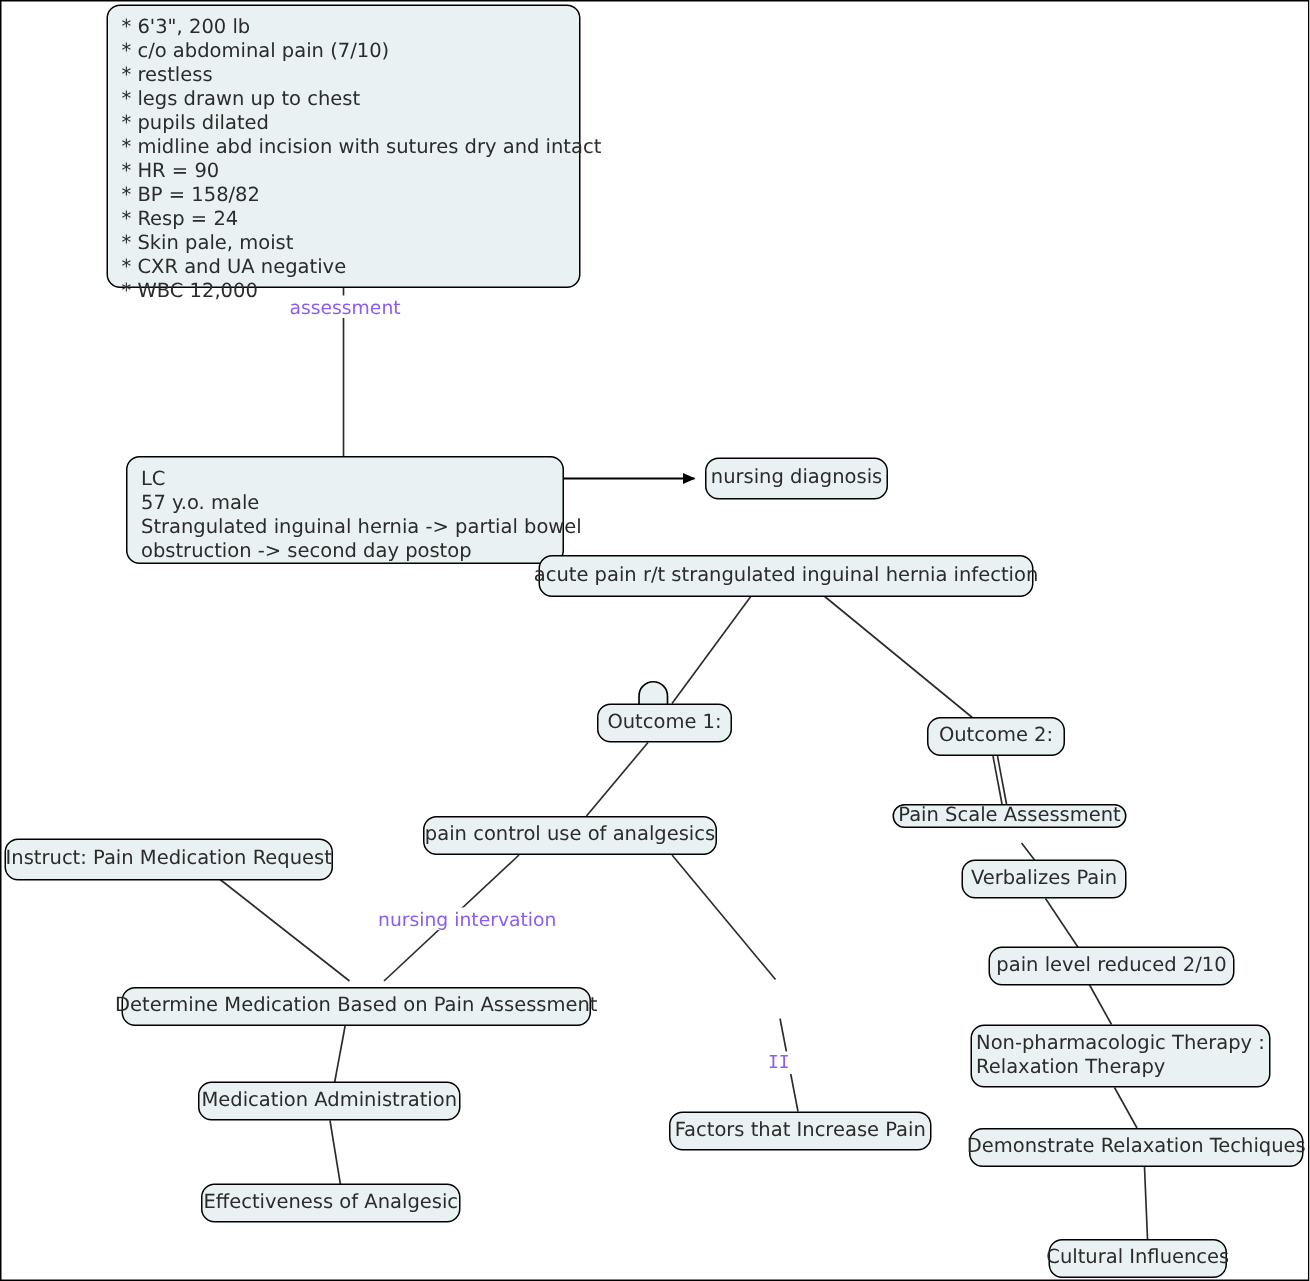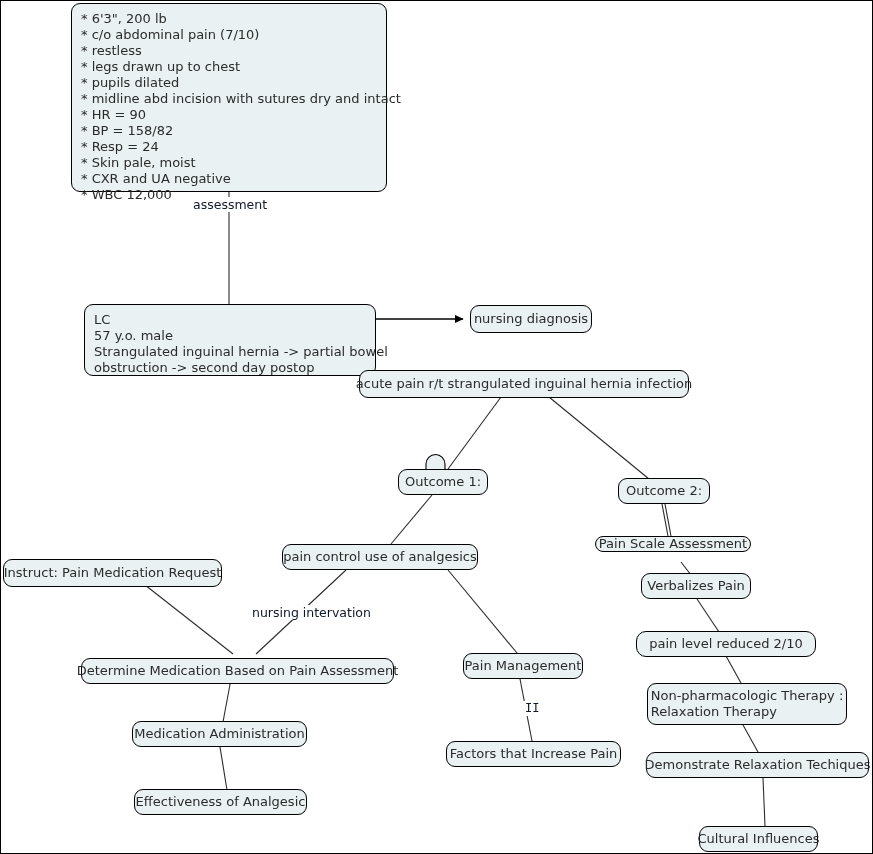--- a/index.html
+++ b/index.html
@@ -41,21 +41,21 @@
     padding: 3px 9px;
     white-space: pre;
   }
   .node.left-align {
     justify-content: flex-start;
     text-align: left;
   }
   .edge-label {
     position: absolute;
     background: #ffffff;
-    color: #0f172a;
+    color: #8b5cf6;
     font-size: 12.5px;
     line-height: 15px;
     white-space: pre;
     padding: 0 2px;
   }
   .edge-label.mono-mark {
     font-family: "DejaVu Sans Mono", monospace;
     font-size: 12px;
   }
 </style>
@@ -135,35 +135,34 @@
   <div class="node" style="left:397px; top:468px; width:90px; height:26px;">Outcome 1:</div>
 
   <div class="node" style="left:617px; top:477px; width:92px; height:26px;">Outcome 2:</div>
 
   <div class="node" style="left:281px; top:543px; width:196px; height:26px;">pain control use of analgesics</div>
 
   <div class="node" style="left:594px; top:535px; width:156px; height:16px;">Pain Scale Assessment</div>
 
   <div class="node" style="left:640px; top:572px; width:110px; height:26px;">Verbalizes Pain</div>
 
-  <div class="node" style="left:635px; top:630px; width:180px; height:26px;border-radius:10px;">pain level reduced 2/10</div>
+  <div class="node" style="left:658px; top:630px; width:164px; height:26px;">pain level reduced 2/10</div>
 
   <div class="node" style="left:2px; top:558px; width:219px; height:28px;">Instruct: Pain Medication Request</div>
 
   <div class="edge-label" style="left:249px; top:604px;">nursing intervation</div>
 
   <div class="node" style="left:80px; top:657px; width:313px; height:26px;">Determine Medication Based on Pain Assessment</div>
 
   <div class="node" style="left:131px; top:720px; width:175px; height:26px;">Medication Administration</div>
 
   <div class="node" style="left:133px; top:788px; width:173px; height:26px;">Effectiveness of Analgesic</div>
 
-  <div class="node" style="left:462px; top:652px; width:120px; height:26px;">Pain Management</div>
 
-  <div class="edge-label mono-mark" style="left:522px; top:700px;">II</div>
+  <div class="edge-label mono-mark" style="left:509px; top:700px;">II</div>
 
   <div class="node" style="left:445px; top:740px; width:175px; height:26px;">Factors that Increase Pain</div>
 
   <div class="node" style="left:646px; top:682px; width:200px; height:42px;">Non-pharmacologic Therapy :
 Relaxation Therapy</div>
 
   <div class="node" style="left:645px; top:751px; width:223px; height:26px;">Demonstrate Relaxation Techiques</div>
 
   <div class="node" style="left:698px; top:825px; width:119px; height:26px;">Cultural Influences</div>
 

